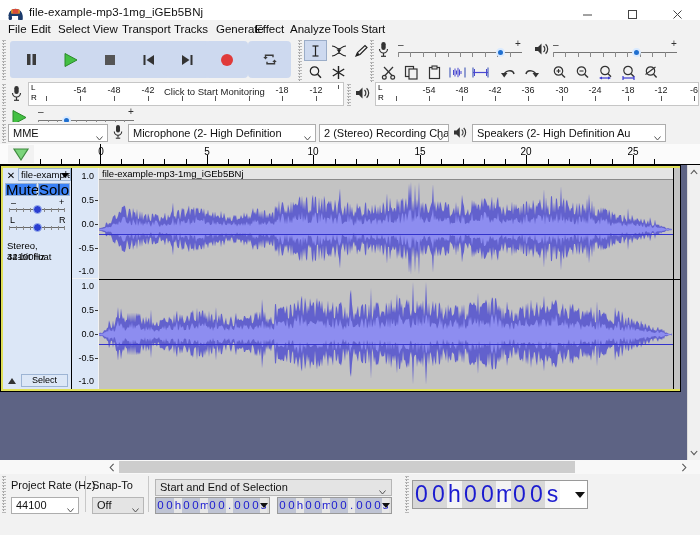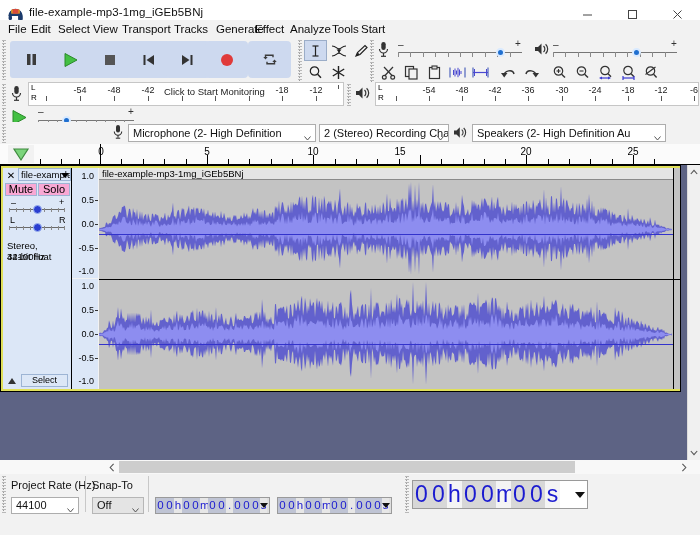--- a/index.html
+++ b/index.html
@@ -72,22 +72,22 @@
   
   .trackarea{position:absolute;left:0;top:165px;width:687px;height:295px;background:#5d6384;overflow:hidden;}
   .trackwrap{position:absolute;left:0;top:0;width:681px;height:227px;border:1px solid #000;box-sizing:border-box;
              background:#f2f2f2;outline:2px solid #e0e05a;outline-offset:-3px;}
   .tcp{position:absolute;left:2px;top:2px;width:69px;height:221px;background:#dce7f7;border-right:1px solid #000;box-sizing:border-box;}
   .tcp-top{position:absolute;left:0;top:0;width:68px;height:14px;}
   .xbtn{position:absolute;left:2px;top:1px;width:12px;height:12px;display:flex;align-items:center;justify-content:center;font-size:10px;color:#000;}
   .tname{position:absolute;left:15px;top:0px;width:53px;height:13px;background:#dce7f7;border:1px solid #9db4d4;box-sizing:border-box;
          font-size:9.5px;line-height:11px;color:#000;padding-left:2px;white-space:nowrap;overflow:hidden;}
   .tname .dd{position:absolute;right:1px;top:4px;width:0;height:0;border-left:4px solid transparent;border-right:4px solid transparent;border-top:5px solid #000;}
-  .msbtn{position:absolute;top:15px;height:13px;background:#f9a8d4;border:1px solid #9db4d4;box-sizing:border-box;
-         font-size:11px;line-height:11px;text-align:center;color:#000;}
+  .msbtn{position:absolute;top:15px;height:13px;background:#3b82f6;border:1px solid #9db4d4;box-sizing:border-box;
+         font-size:15px;line-height:11px;text-align:center;color:#000;}
   .gslider{position:absolute;height:12px;}
   .gslider .gl{position:absolute;left:0;right:0;top:7px;height:1px;background:#6a6a6a;}
   .gslider .gt{position:absolute;top:6px;width:1px;height:4px;background:#8a8a8a;}
   .gslider .gh{position:absolute;top:3px;width:9px;height:9px;border-radius:50%;background:#2b3fd0;border:1.5px solid #9db4ef;box-sizing:border-box;}
   .glab{position:absolute;font-size:9px;color:#000;line-height:9px;}
   .tinfo{position:absolute;left:4px;font-size:9.5px;color:#000;line-height:11px;}
   .selbtn{position:absolute;left:18px;bottom:2px;width:47px;height:13px;background:#dce7f7;border:1px solid #9db4d4;box-sizing:border-box;
           font-size:9px;line-height:11px;text-align:center;color:#000;}
   .collapse{position:absolute;left:3px;bottom:2px;width:12px;height:13px;display:flex;align-items:center;justify-content:center;}
 
@@ -483,20 +483,26 @@
       </div>
       <span class="pm" style="left:38px;top:2px;">–</span>
       <span class="pm" style="left:128px;top:2px;">+</span>
       <div class="slider-track" style="left:38px;top:14px;width:96px;"></div>
       <div class="slider-ticks" style="left:38px;top:14px;width:96px;background:repeating-linear-gradient(to right,#8a8a8a 0 1px,transparent 1px 9.6px);"></div>
       <div class="slider-thumb" style="left:62px;top:10px;"></div>
     </div>
 
     <div class="tb" style="left:0;top:84px;width:700px;height:22px;">
       <div class="grip"></div>
+      <div class="combo" style="left:8px;top:2px;width:100px;">
+        <span>MME</span>
+        <span class="arr"><svg width="7" height="7" viewBox="0 0 7 7">
+              <polyline points="0.5,1.5 3.5,5 6.5,1.5" fill="none" stroke="#555" stroke-width="1"></polyline>
+            </svg></span>
+      </div>
       <span style="position:absolute;left:112px;top:2px;">
         <svg width="12" height="16" viewBox="0 0 12 16">
             <rect x="4" y="1" width="4" height="7.5" rx="2" fill="#333"></rect>
             <path d="M2.3 7.5 A3.7 3.7 0 0 0 9.7 7.5" fill="none" stroke="#333" stroke-width="1.1"></path>
             <line x1="6" y1="11" x2="6" y2="13.8" stroke="#333" stroke-width="1.1"></line>
             <line x1="3.8" y1="14.2" x2="8.2" y2="14.2" stroke="#333" stroke-width="1.1"></line>
           </svg>
       </span>
       <div class="combo" style="left:128px;top:2px;width:188px;">
         <span>Microphone (2- High Definition</span>
@@ -561,21 +567,21 @@
     <div class="rtick" style="left:612px;height:5px;"></div>
     <div class="rtick" style="left:633px;height:9px;"></div>
     <div class="rtick" style="left:654px;height:5px;"></div>
     <div class="rtick" style="left:40px;height:5px;"></div>
     <div class="rtick" style="left:61px;height:5px;"></div>
     <div class="rtick" style="left:79px;height:5px;"></div>
 
     <span class="rlab" style="left:101px;">0</span>
     <span class="rlab" style="left:207px;">5</span>
     <span class="rlab" style="left:313px;">10</span>
-    <span class="rlab" style="left:400px;">15</span>
+    <span class="rlab" style="left:420px;">15</span>
     <span class="rlab" style="left:526px;">20</span>
     <span class="rlab" style="left:633px;">25</span>
   </div>
 
   <div class="trackarea">
     <div class="trackwrap">
 
       <div class="tcp">
         <div class="tcp-top">
           <span class="xbtn">✕</span>
@@ -708,20 +714,26 @@
             <polyline points="0.5,1.5 3.5,5 6.5,1.5" fill="none" stroke="#555" stroke-width="1"></polyline>
           </svg></span>
     </div>
     <div class="dcombo" style="left:92px;top:23px;width:52px;">
       <span>Off</span>
       <span class="arr" style="position:absolute;right:4px;top:5px;"><svg width="7" height="7" viewBox="0 0 7 7">
             <polyline points="0.5,1.5 3.5,5 6.5,1.5" fill="none" stroke="#555" stroke-width="1"></polyline>
           </svg></span>
     </div>
 
+    <div class="dcombo" style="left:155px;top:5px;width:237px;">
+      <span>Start and End of Selection</span>
+      <span class="arr" style="position:absolute;right:5px;top:5px;"><svg width="7" height="7" viewBox="0 0 7 7">
+            <polyline points="0.5,1.5 3.5,5 6.5,1.5" fill="none" stroke="#555" stroke-width="1"></polyline>
+          </svg></span>
+    </div>
 
     <div class="timefield" style="left:155px;top:23px;width:115px;">
       <span class="d">0</span>
       <span class="d">0</span>
       <span class="u">h</span>
       <span class="d">0</span>
       <span class="d">0</span>
       <span class="u">m</span>
       <span class="d">0</span>
       <span class="d">0</span>

